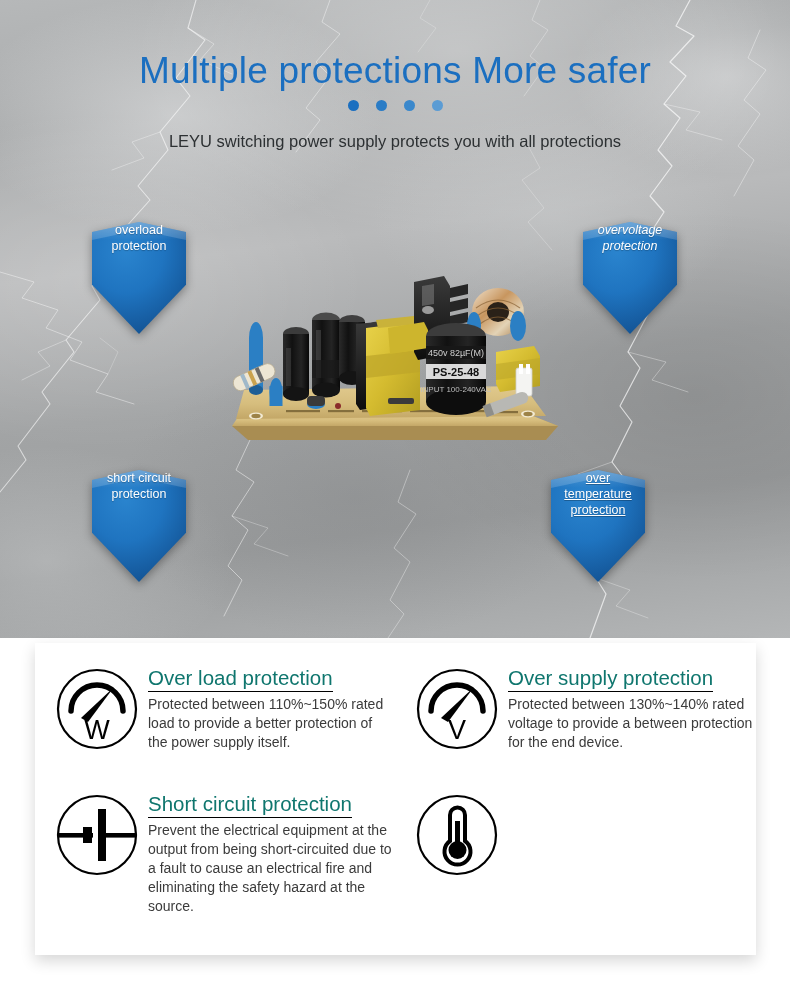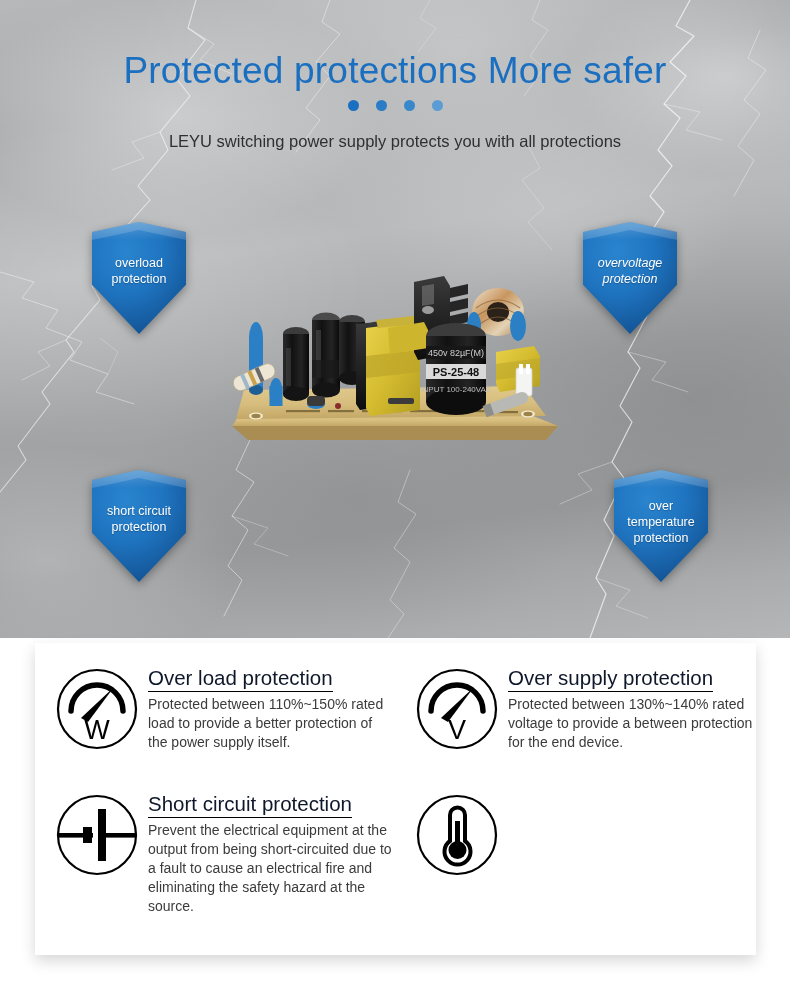--- a/index.html
+++ b/index.html
@@ -85,21 +85,21 @@
     color: #2d3133;
     white-space: nowrap;
   }
 
   
   .shield {
     position: absolute;
     width: 94px;
     height: 112px;
     display: flex;
-    align-items: center;
+    align-items: flex-start;
     justify-content: center;
     text-align: center;
     color: #ffffff;
     font-size: 12.5px;
     line-height: 16px;
     filter: drop-shadow(0 3px 5px rgba(0,0,0,0.35));
   }
   .shield .shield-bg {
     position: absolute;
     inset: 0;
@@ -118,21 +118,21 @@
   }
   .shield .shield-label {
     position: relative;
     z-index: 2;
     padding-bottom: 14px;
     text-shadow: 0 1px 1px rgba(0,0,0,0.25);
   }
   #shield-overload   { left: 92px;  top: 222px; }
   #shield-overvoltage{ left: 583px; top: 222px; font-style: italic; }
   #shield-shortcircuit{ left: 92px;  top: 470px; }
-  #shield-overtemp   { left: 614px; top: 470px; }
+  #shield-overtemp   { left: 551px; top: 470px; text-decoration: underline; }
 
   
   .pcb {
     position: absolute;
     left: 228px;
     top: 264px;
     width: 338px;
     height: 185px;
   }
   .pcb svg { display: block; }
@@ -170,21 +170,21 @@
     margin-top: 2px;
   }
   .feature-icon svg { display: block; }
   .feature-text {
     flex: 1 1 auto;
     min-width: 0;
   }
   .feature-title {
     font-size: 20.5px;
     line-height: 25px;
-    color: #0f172a;
+    color: #0f766e;
     border-bottom: 1.6px solid #000000;
     display: inline-block;
     padding-bottom: 1px;
     margin-bottom: 3px;
     white-space: nowrap;
   }
   .feature-desc {
     font-size: 14px;
     line-height: 19px;
     color: #3b3b3b;
@@ -225,21 +225,21 @@
 
         <path d="M250 440 L236 470 L254 482 L232 516 L248 530 L228 566 L242 580 L224 616" stroke-width="0.95" opacity="0.6"></path>
         <path d="M232 516 L268 528 L254 544 L288 556" stroke-width="0.75" opacity="0.45"></path>
 
         <path d="M410 470 L398 502 L416 514 L394 548 L410 562 L390 600 L404 614 L388 638" stroke-width="0.85" opacity="0.5"></path>
 
         <path d="M525 140 L540 168 L522 180 L544 208 L528 222 L552 250" stroke-width="0.75" opacity="0.4"></path>
       </g>
     </svg>
 
-    <div class="title">Protected protections More safer</div>
+    <div class="title">Multiple protections More safer</div>
 
     <div class="dots">
       <span class="dot" style="background:#1b6fc0"></span>
       <span class="dot" style="background:#2a7cc6"></span>
       <span class="dot" style="background:#3a88cc"></span>
       <span class="dot" style="background:#5b9cd4"></span>
     </div>
 
     <div class="subtitle">LEYU switching power supply protects you with all protections</div>
 

